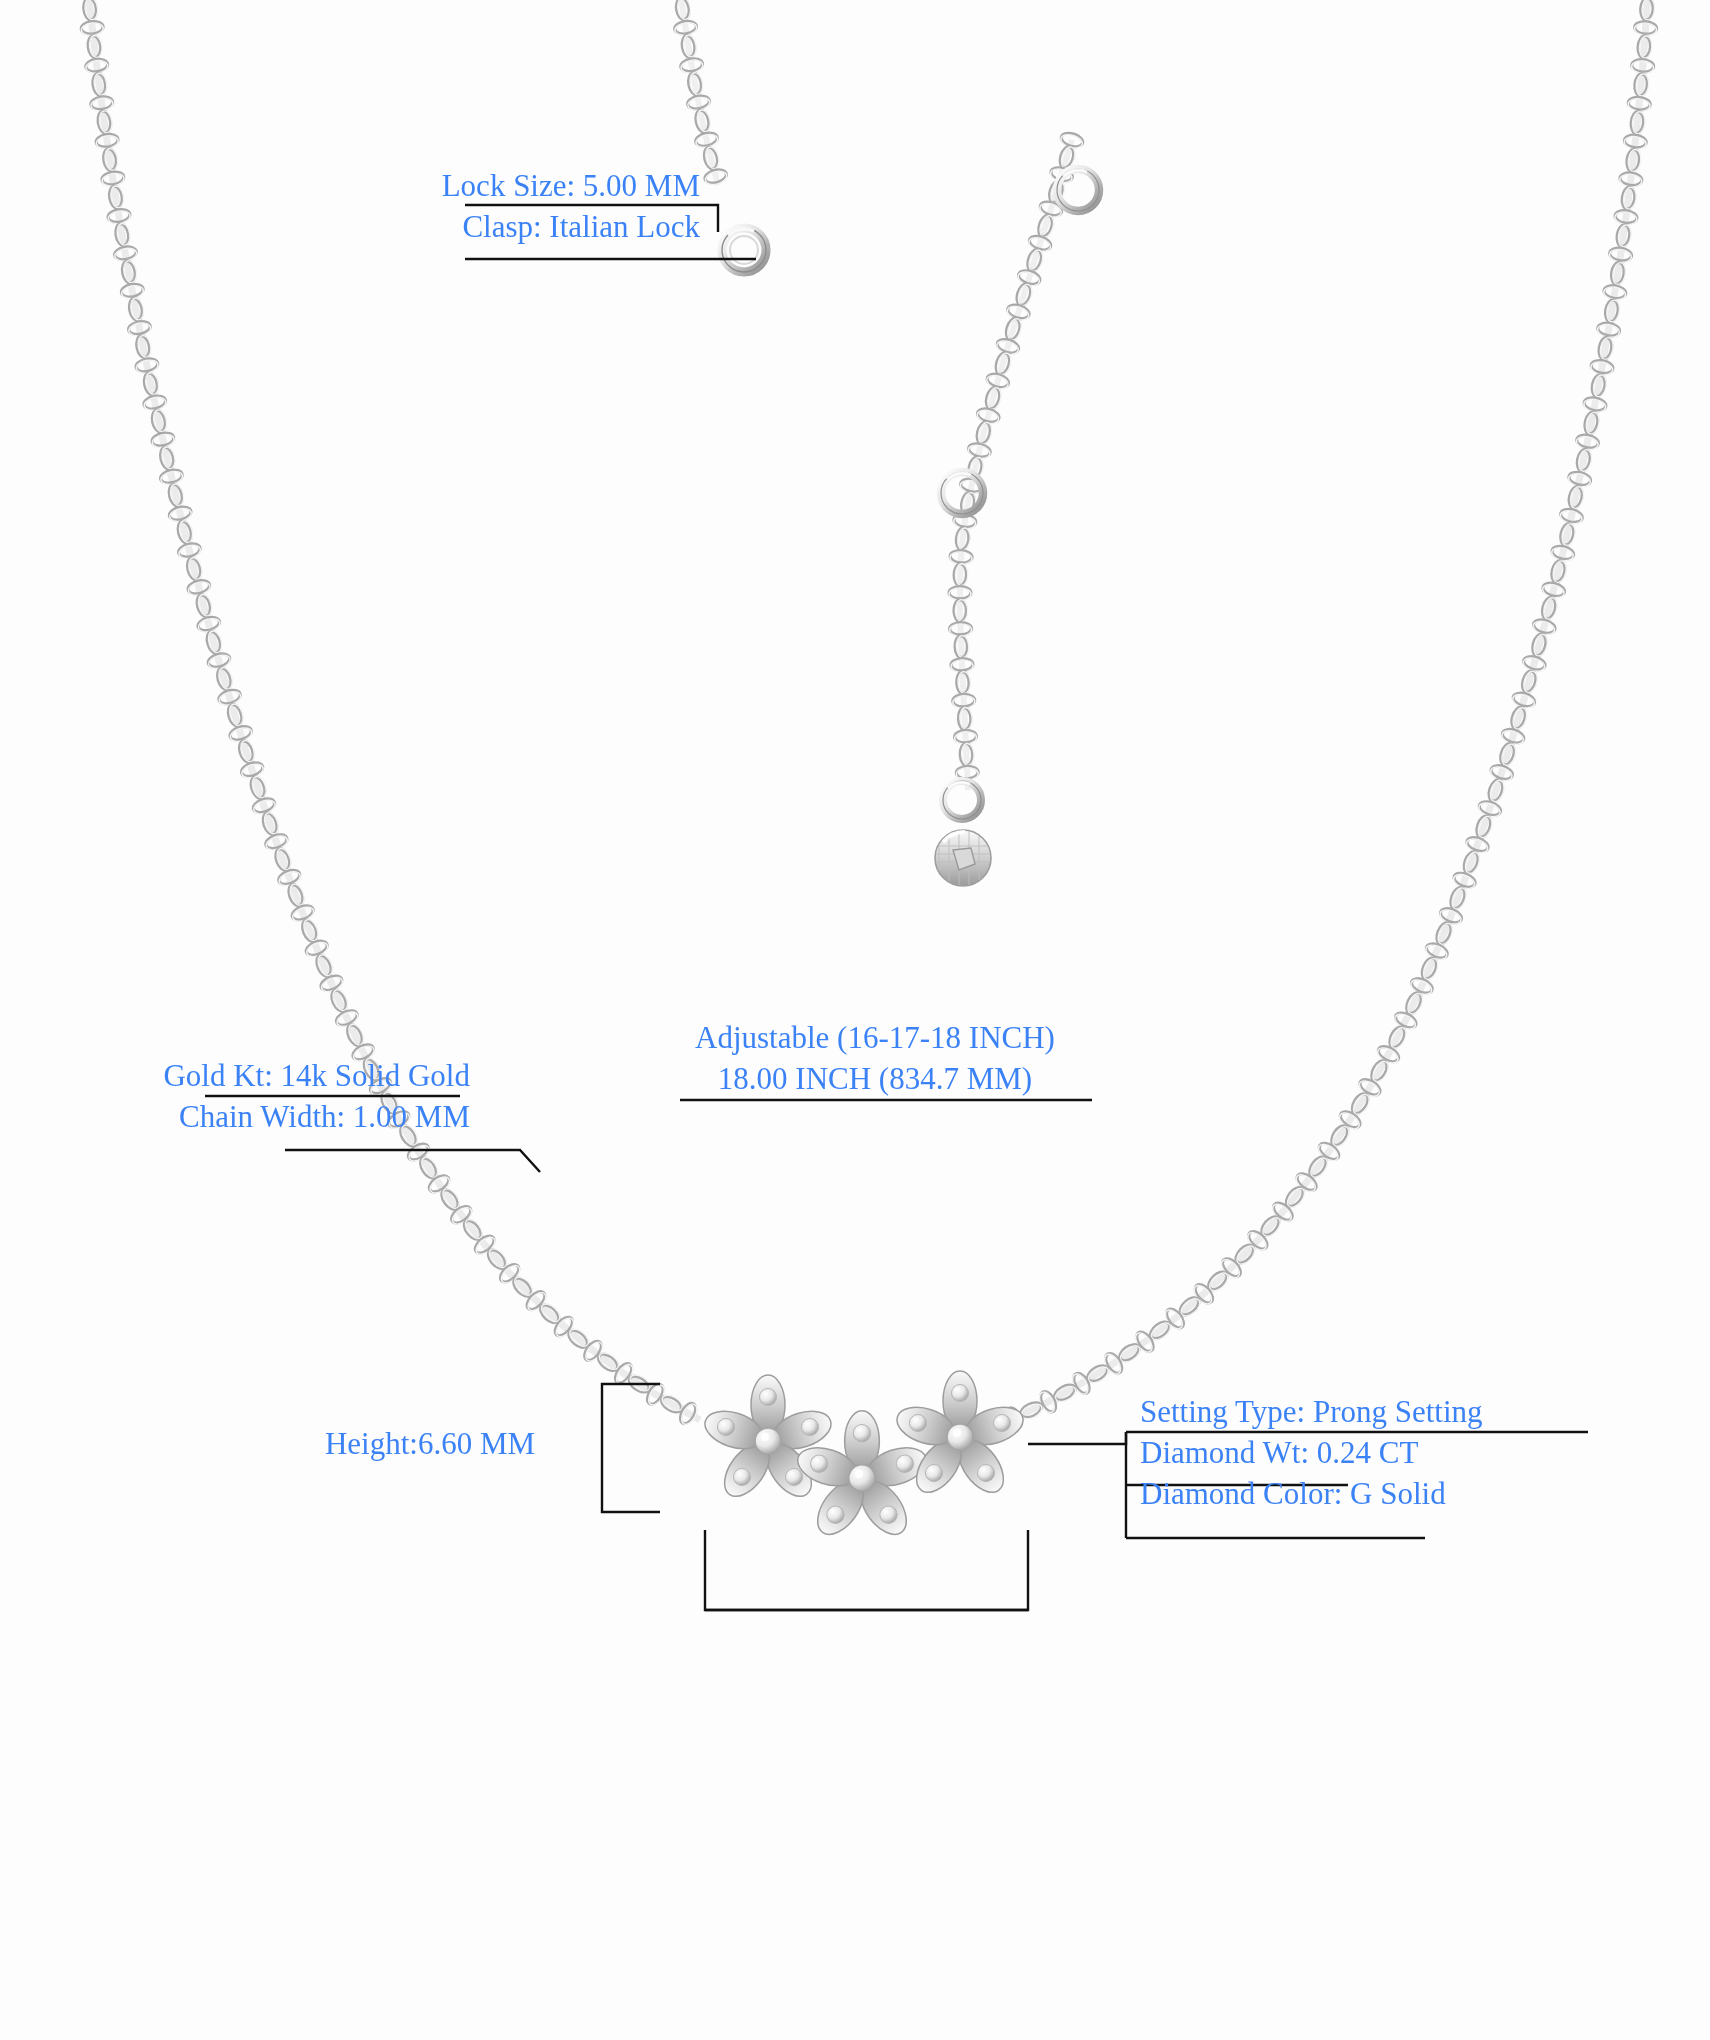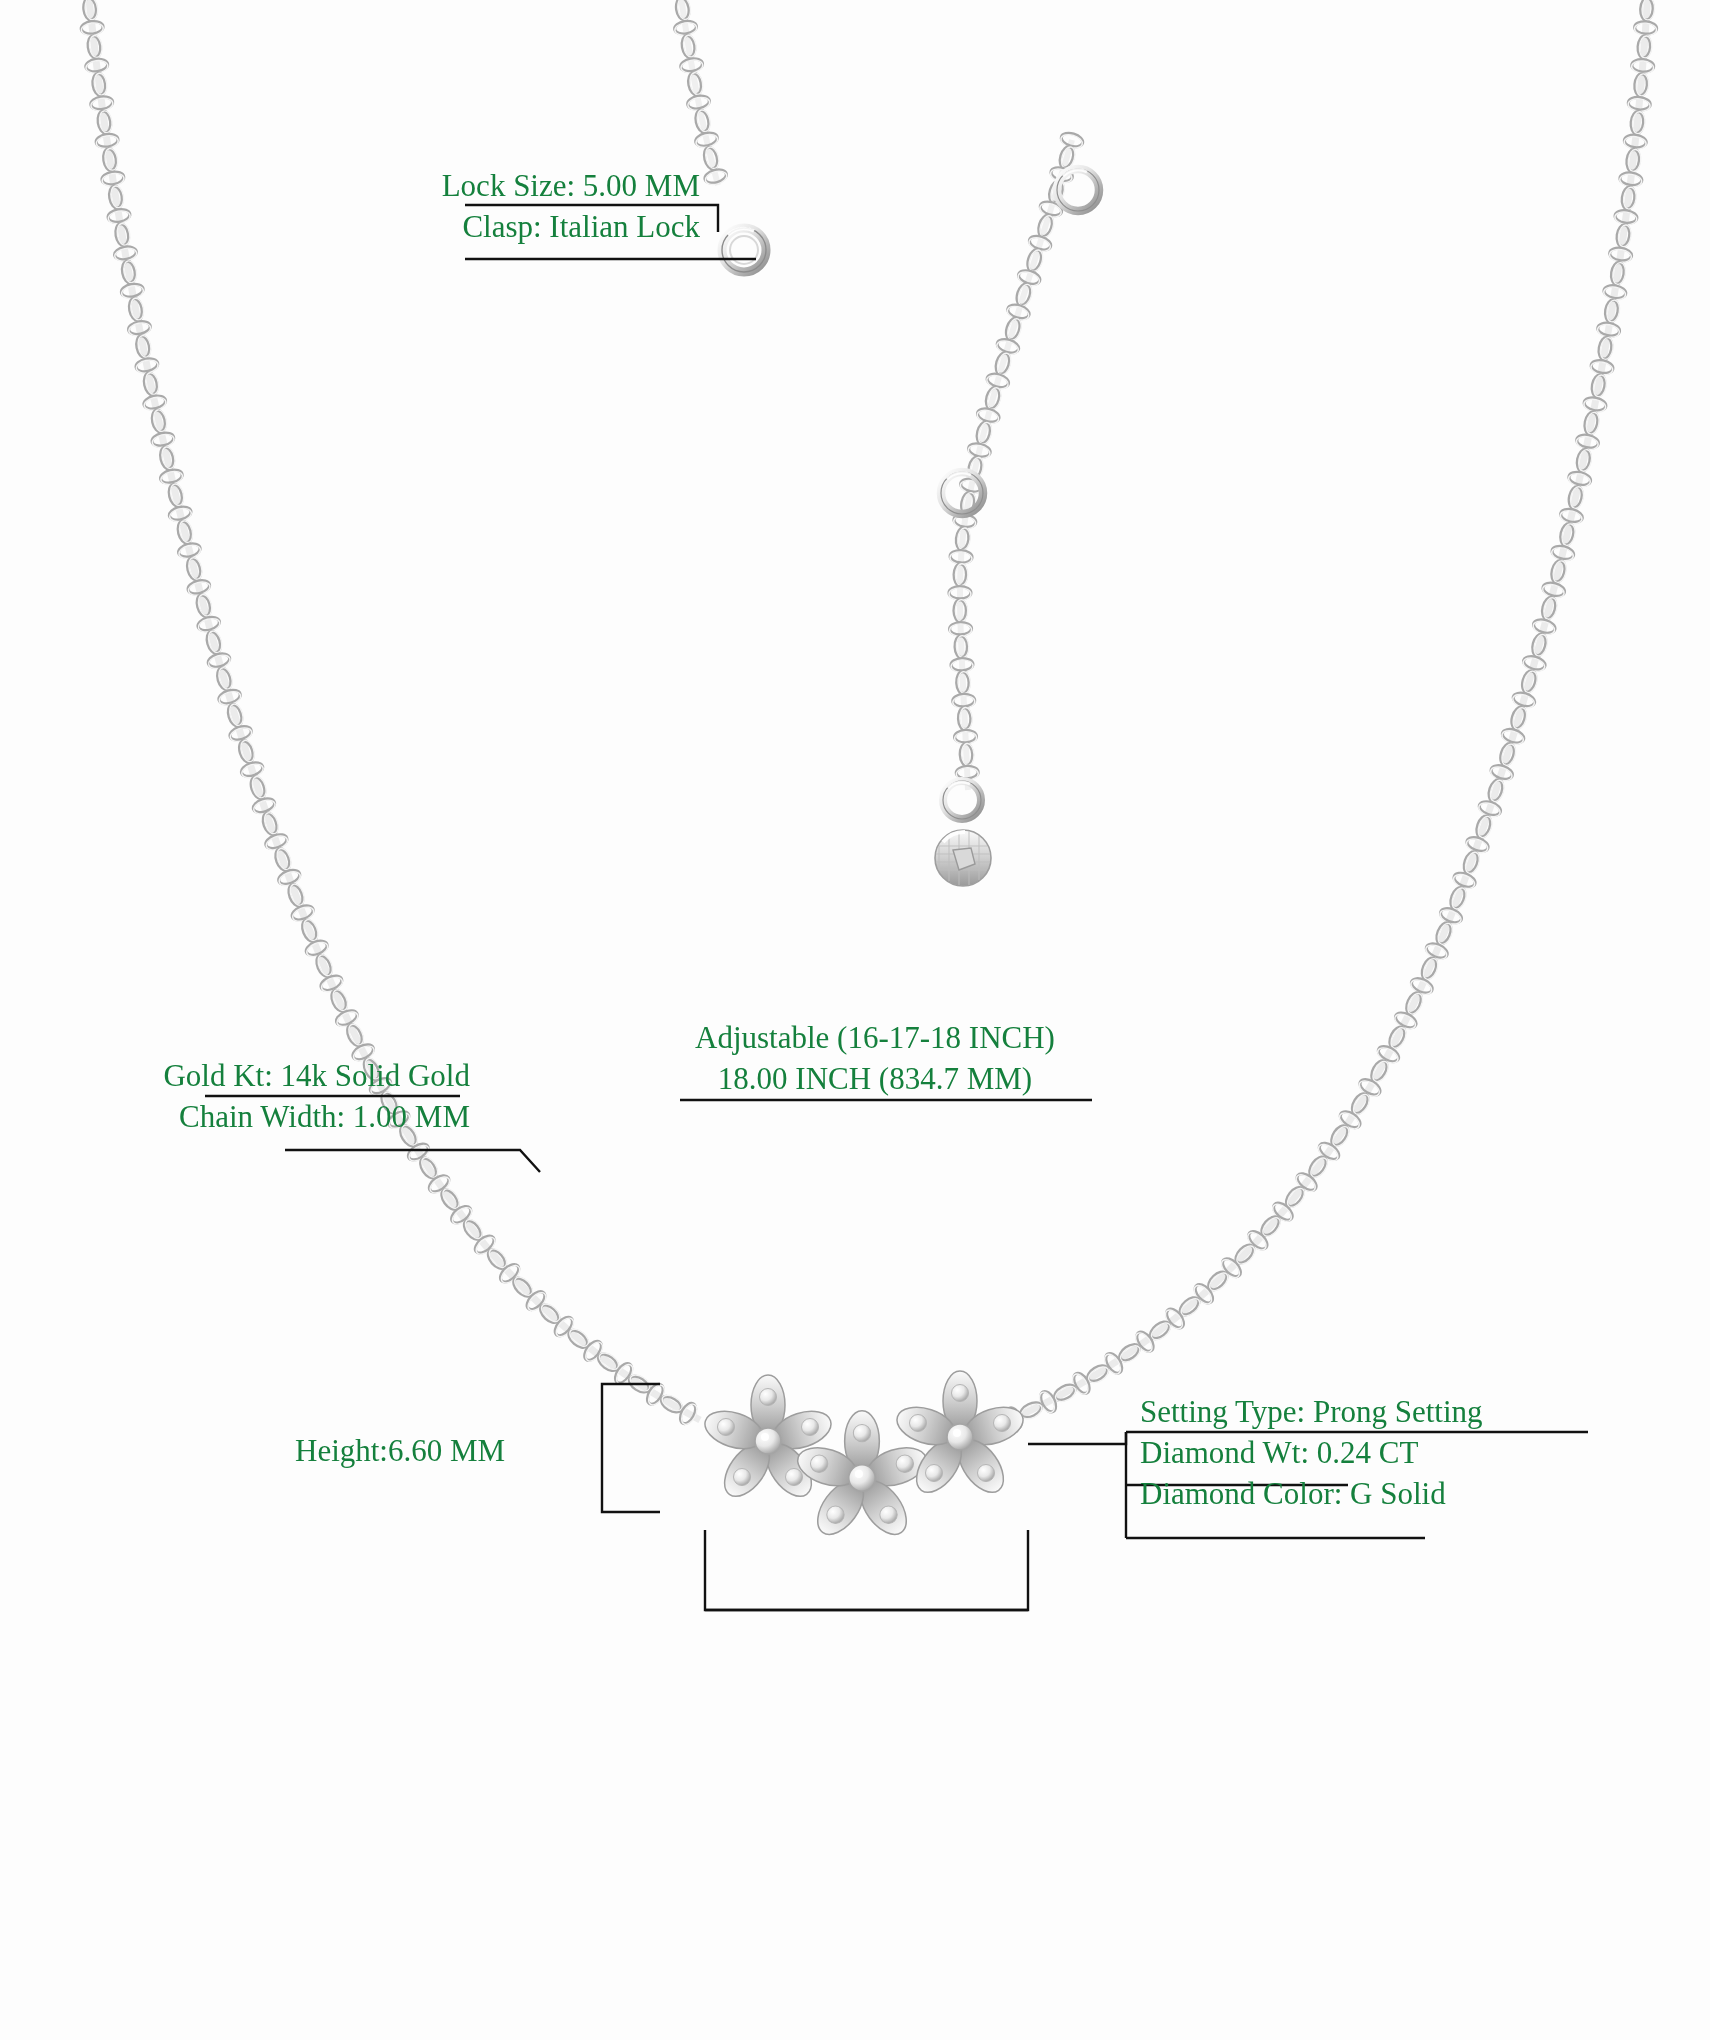--- a/index.html
+++ b/index.html
@@ -21,21 +21,21 @@
     left: 0;
     top: 0;
     width: 1710px;
     height: 2040px;
   }
   .anno {
     position: absolute;
     font-family: "Liberation Serif", serif;
     font-size: 31px;
     line-height: 1.32;
-    color: #15803d;
+    color: #3b82f6;
     white-space: nowrap;
   }
   .anno.right-align {
     text-align: right;
   }
   .anno.center-align {
     text-align: center;
     margin-top: 8px;
   }
 
@@ -57,22 +57,21 @@
   }
   #setting-group {
     left: 1140px;
     top: 1392px;
     width: 560px;
   }
   #height-label {
     left: 295px;
     top: 1424px;
     width: 270px;
-    text-align: left;
-    margin-top: 7px;
+    text-align: center;
   }
   #width-label {
     left: 620px;
     top: 1618px;
     width: 380px;
     text-align: center;
   }
   .line-item {
     display: block;
   }

